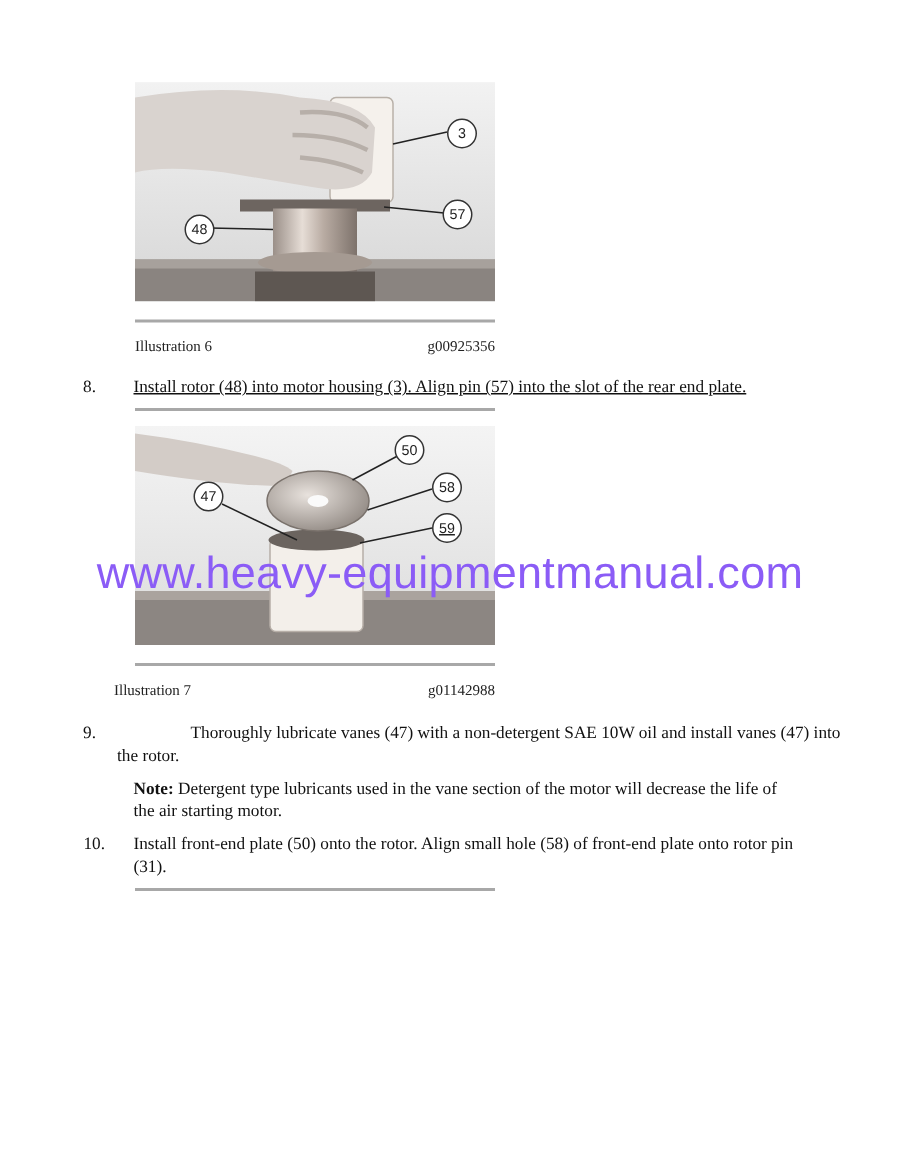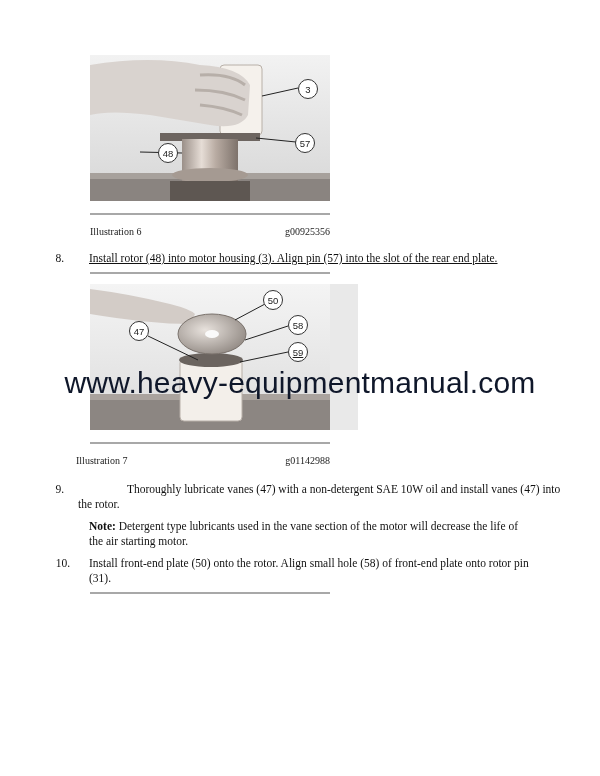--- a/index.html
+++ b/index.html
@@ -8,21 +8,21 @@
   .photo { position:absolute; overflow:hidden; background:#e9e9e9; }
   .rule { position:absolute; height:2px; background:#a8a8a8; }
   .caption { position:absolute; font-size:10px; color:#222; }
   .step { position:absolute; font-size:11.5px; line-height:15px; color:#111; }
   .step .num { position:absolute; text-align:right; width:20px; }
   .step .txt { position:absolute; }
   .callout { position:absolute; width:18px; height:18px; border:1.2px solid #333; border-radius:50%;
              background:#fff; font-family:"Liberation Sans", sans-serif; font-size:9.5px;
              display:flex; align-items:center; justify-content:center; color:#222; }
   .watermark { position:absolute; left:0; width:600px; top:366px; text-align:center;
-               font-family:"Liberation Sans", sans-serif; font-size:30px; color:#0f172a; letter-spacing:0.2px; }
+               font-family:"Liberation Sans", sans-serif; font-size:30px; color:#8b5cf6; letter-spacing:0.2px; }
   b { font-weight:bold; }
 </style>
 </head>
 <body>
 
 <div class="photo" style="left:90px; top:55px; width:240px; height:146px;">
   <svg width="240" height="146" viewBox="0 0 240 146">
     <defs>
       <linearGradient id="bg1" x1="0" y1="0" x2="0" y2="1">
         <stop offset="0" stop-color="#f2f2f2"></stop>
@@ -48,33 +48,33 @@
     <rect x="92" y="84" width="56" height="42" fill="url(#cyl1)"></rect>
     <ellipse cx="120" cy="120" rx="38" ry="7" fill="#a59a92"></ellipse>
     <rect x="80" y="126" width="80" height="20" fill="#5e5752"></rect>
 
     <line x1="208" y1="33" x2="172" y2="41" stroke="#222" stroke-width="1"></line>
     <line x1="206" y1="87" x2="166" y2="83" stroke="#222" stroke-width="1"></line>
     <line x1="50" y1="97" x2="92" y2="98" stroke="#222" stroke-width="1"></line>
   </svg>
   <div class="callout" style="left:208px; top:24px;">3</div>
   <div class="callout" style="left:205px; top:78px;">57</div>
-  <div class="callout" style="left:33px; top:88px;margin-left:35px;">48</div>
+  <div class="callout" style="left:33px; top:88px;">48</div>
 </div>
 <div class="rule" style="left:90px; top:213px; width:240px;"></div>
 <div class="caption" style="left:90px; top:226px;">Illustration 6</div>
 <div class="caption" style="left:268px; top:226px; width:62px; text-align:right;">g00925356</div>
 
 <div class="step" style="left:0; top:251px; width:600px;">
   <span class="num" style="left:44px;">8.</span>
   <span class="txt" style="left:89px; white-space:nowrap;text-decoration:underline;">Install rotor (48) into motor housing (3). Align pin (57) into the slot of the rear end plate.</span>
 </div>
 <div class="rule" style="left:90px; top:272px; width:240px;"></div>
 
-<div class="photo" style="left:90px; top:284px; width:268px; height:146px;">
+<div class="photo" style="left:90px; top:284px; width:240px; height:146px;">
   <svg width="240" height="146" viewBox="0 0 240 146">
     <defs>
       <linearGradient id="bg2" x1="0" y1="0" x2="0" y2="1">
         <stop offset="0" stop-color="#f4f4f4"></stop>
           <stop offset="1" stop-color="#dcdcdc"></stop>
       </linearGradient>
       <radialGradient id="plate" cx="0.4" cy="0.4" r="0.7">
         <stop offset="0" stop-color="#e8e2dd"></stop>
           <stop offset="1" stop-color="#8d857f"></stop>
       </radialGradient>

